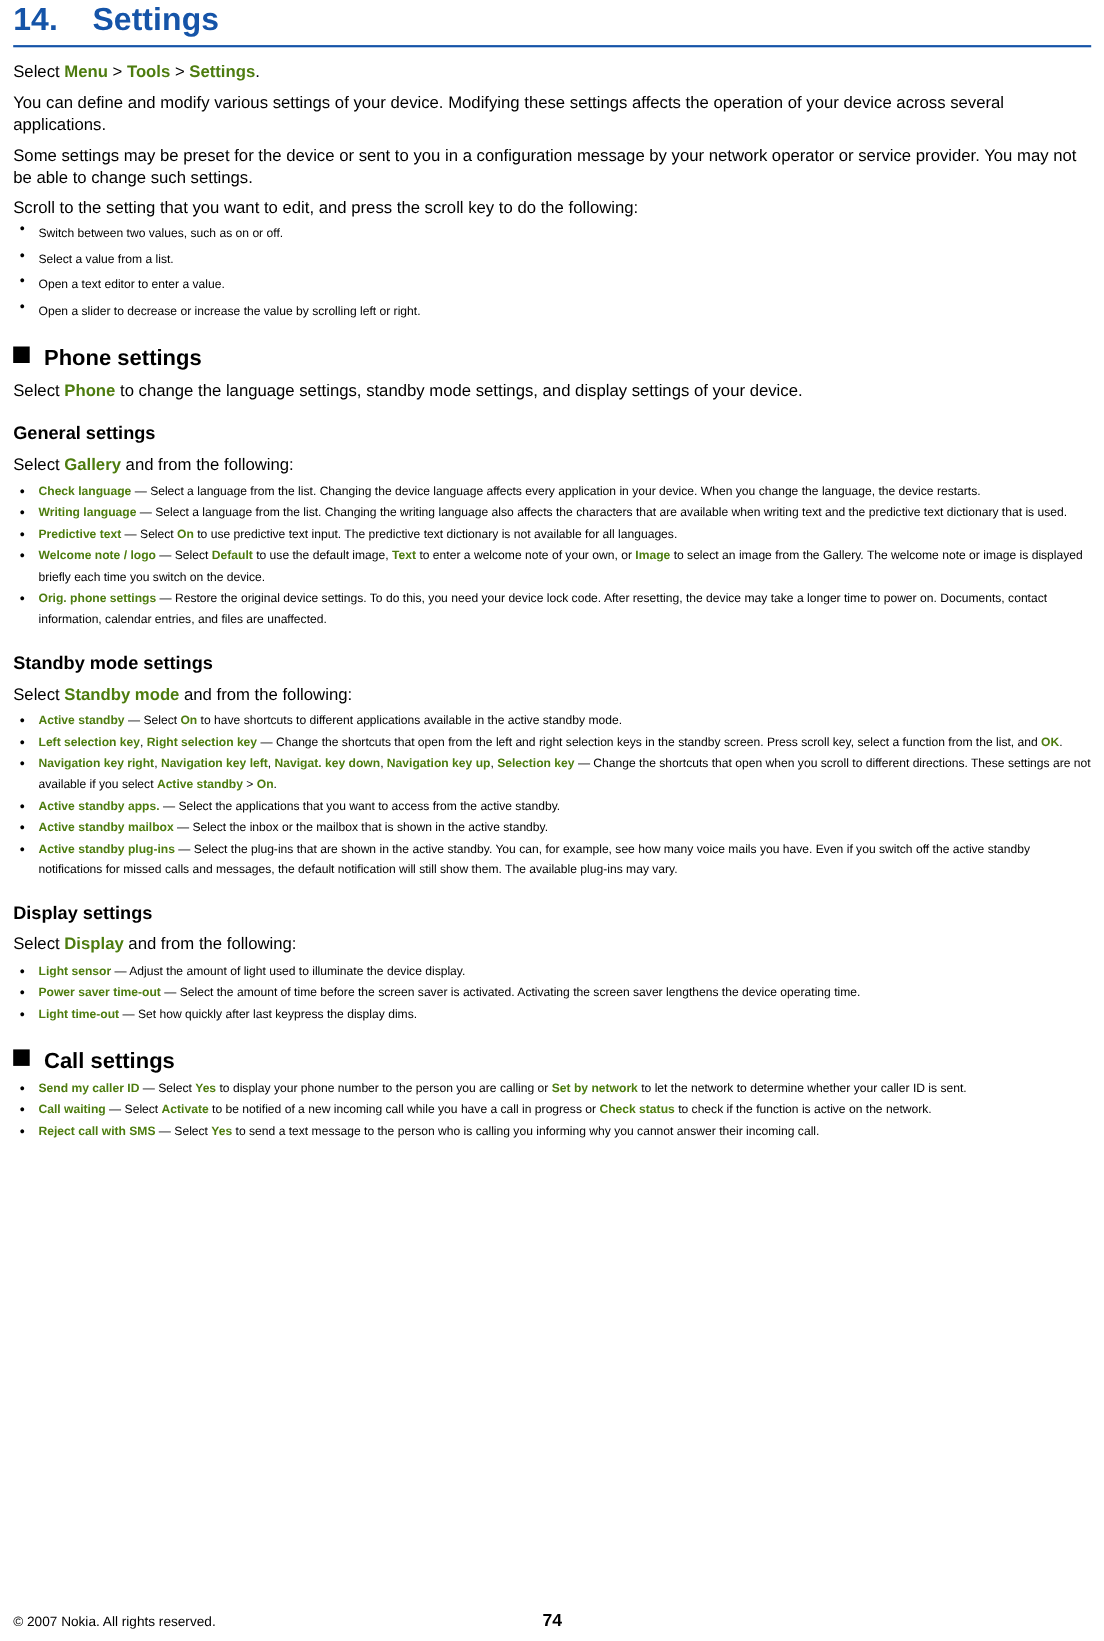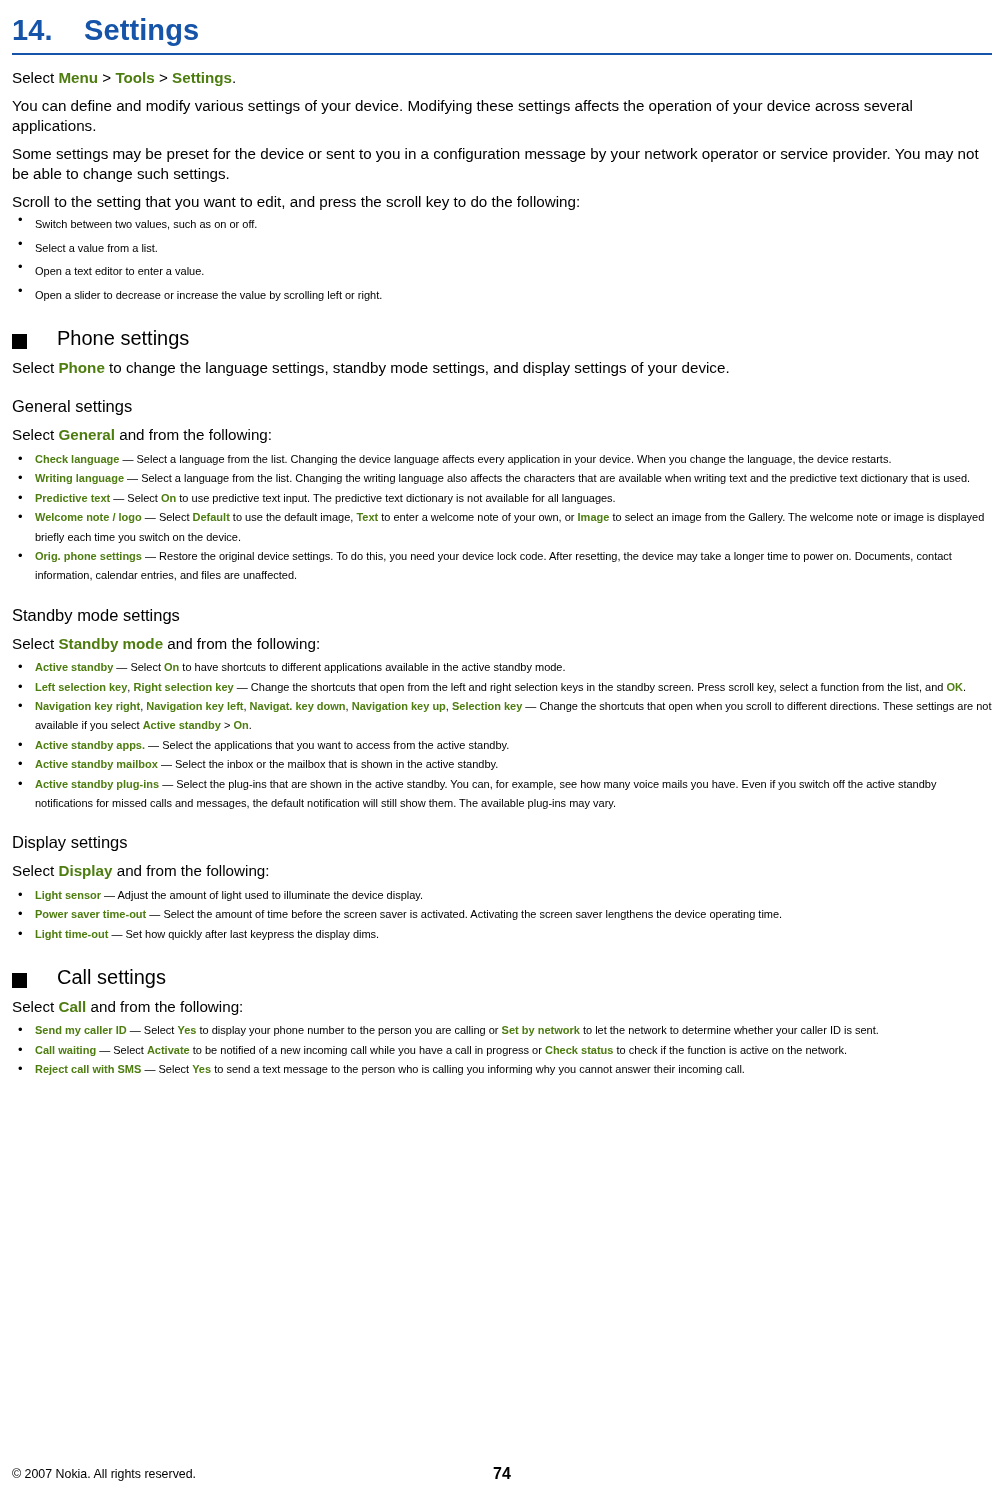--- a/index.html
+++ b/index.html
@@ -13,21 +13,21 @@
     font-family: "Liberation Sans", sans-serif;
     color: #000000;
     position: relative;
     overflow: hidden;
   }
   .page {
     position: relative;
     width: 1004px;
     height: 1492px;
     box-sizing: border-box;
-    padding: 12px 12px;
+    padding: 0 12px;
   }
 
   
   .chapter-head {
     display: flex;
     align-items: baseline;
     padding-top: 2px;
     color: #1554a8;
     font-weight: bold;
     font-size: 29px;
@@ -58,39 +58,38 @@
 
   .lnk {
     color: #4d7c0f;
     font-weight: bold;
   }
   .gt { color: #000; font-weight: normal; }
 
   
   .sec-head {
     display: flex;
-    align-items: flex-end;
+    align-items: flex-start;
     font-size: 20px;
-    font-weight: normal;
+    font-weight: bold;
     margin: 0;
     padding: 22px 0 0 0;
     line-height: 22px;
-    gap: 17px;
   }
   .sq {
     display: inline-block;
     width: 15px;
     height: 15px;
     background: #000;
     margin-right: 13px;
     flex: 0 0 15px;
   }
   .sub-head {
     font-size: 16.5px;
-    font-weight: normal;
+    font-weight: bold;
     margin: 0;
     padding: 20px 0 0 0;
     line-height: 19px;
   }
 
   
   ul.blist {
     list-style: none;
     margin: 0;
     padding: 0;
@@ -164,21 +163,21 @@
     <li>Open a slider to decrease or increase the value by scrolling left or right.</li>
   </ul>
 
   <h2 class="sec-head">
       <span class="sq"></span>
       <span>Phone settings</span>
     </h2>
   <p class="para"><span>Select </span><span class="lnk">Phone</span><span> to change the language settings, standby mode settings, and display settings of your device.</span></p>
 
   <h3 class="sub-head">General settings</h3>
-  <p class="para"><span>Select </span><span class="lnk">General</span><span> and from the following:</span></p>
+  <p class="para"><span>Select </span><span class="lnk">Gallery</span><span> and from the following:</span></p>
 
   <ul class="blist tight">
     <li><span class="lnk">Check language</span><span class="dash"> — </span><span>Select a language from the list. Changing the device language affects every application in your device. When you change the language, the device restarts.</span></li>
 
     <li><span class="lnk">Writing language</span><span class="dash"> — </span><span>Select a language from the list. Changing the writing language also affects the characters that are available when writing text and the predictive text dictionary that is used.</span></li>
 
     <li><span class="lnk">Predictive text</span><span class="dash"> — </span><span>Select </span><span class="lnk">On</span><span> to use predictive text input. The predictive text dictionary is not available for all languages.</span></li>
 
     <li><span class="lnk">Welcome note / logo</span><span class="dash"> — </span><span>Select </span><span class="lnk">Default</span><span> to use the default image, </span><span class="lnk">Text</span><span> to enter a welcome note of your own, or </span><span class="lnk">Image</span><span> to select an image from the Gallery. The welcome note or image is displayed briefly each time you switch on the device.</span></li>
 
@@ -210,21 +209,20 @@
 
     <li><span class="lnk">Power saver time-out</span><span class="dash"> — </span><span>Select the amount of time before the screen saver is activated. Activating the screen saver lengthens the device operating time.</span></li>
 
     <li><span class="lnk">Light time-out</span><span class="dash"> — </span><span>Set how quickly after last keypress the display dims.</span></li>
   </ul>
 
   <h2 class="sec-head">
       <span class="sq"></span>
       <span>Call settings</span>
     </h2>
-  <p class="para"><span>Select </span><span class="lnk">Call</span><span> and from the following:</span></p>
 
   <ul class="blist tight">
     <li><span class="lnk">Send my caller ID</span><span class="dash"> — </span><span>Select </span><span class="lnk">Yes</span><span> to display your phone number to the person you are calling or </span><span class="lnk">Set by network</span><span> to let the network to determine whether your caller ID is sent.</span></li>
 
     <li><span class="lnk">Call waiting</span><span class="dash"> — </span><span>Select </span><span class="lnk">Activate</span><span> to be notified of a new incoming call while you have a call in progress or </span><span class="lnk">Check status</span><span> to check if the function is active on the network.</span></li>
 
     <li><span class="lnk">Reject call with SMS</span><span class="dash"> — </span><span>Select </span><span class="lnk">Yes</span><span> to send a text message to the person who is calling you informing why you cannot answer their incoming call.</span></li>
   </ul>
 
   <div class="footer">

